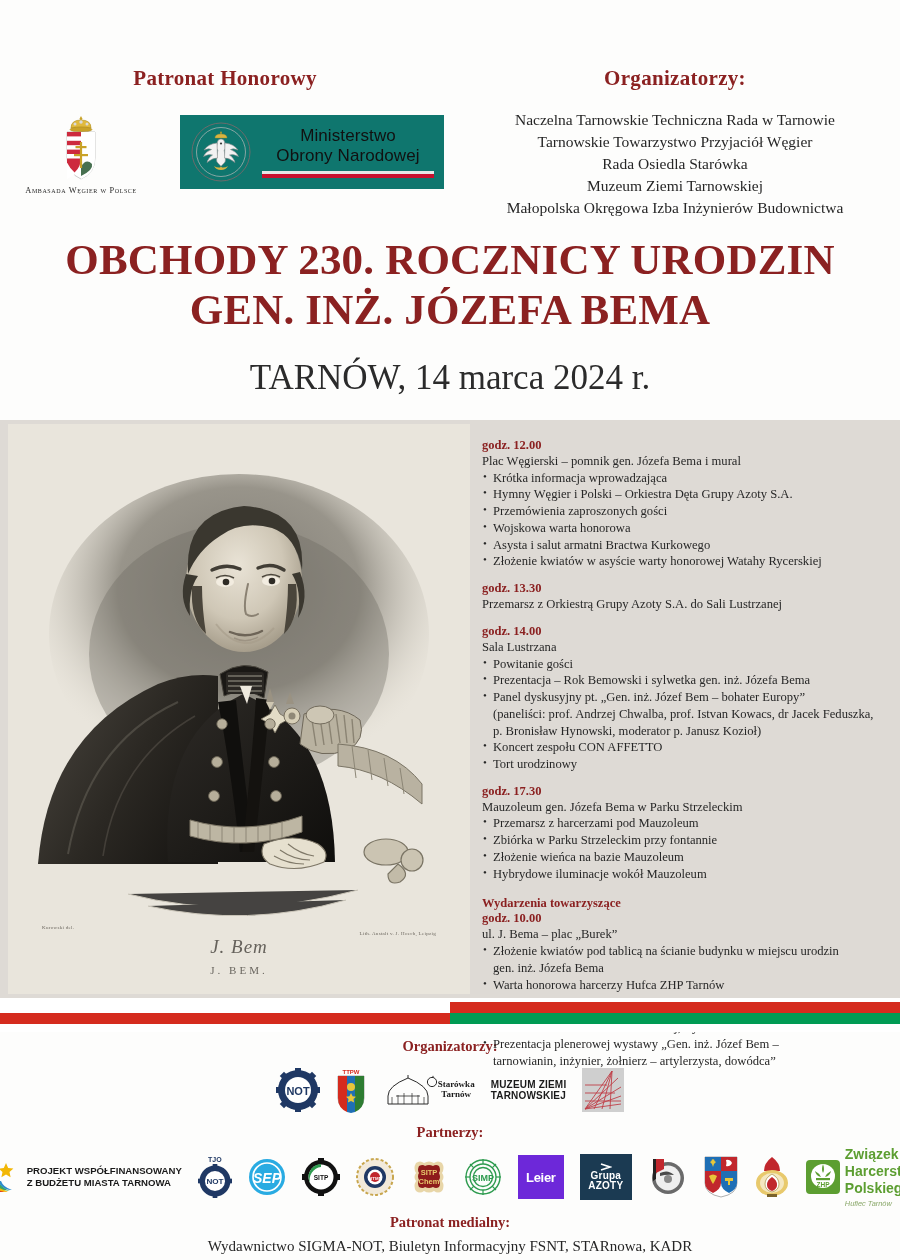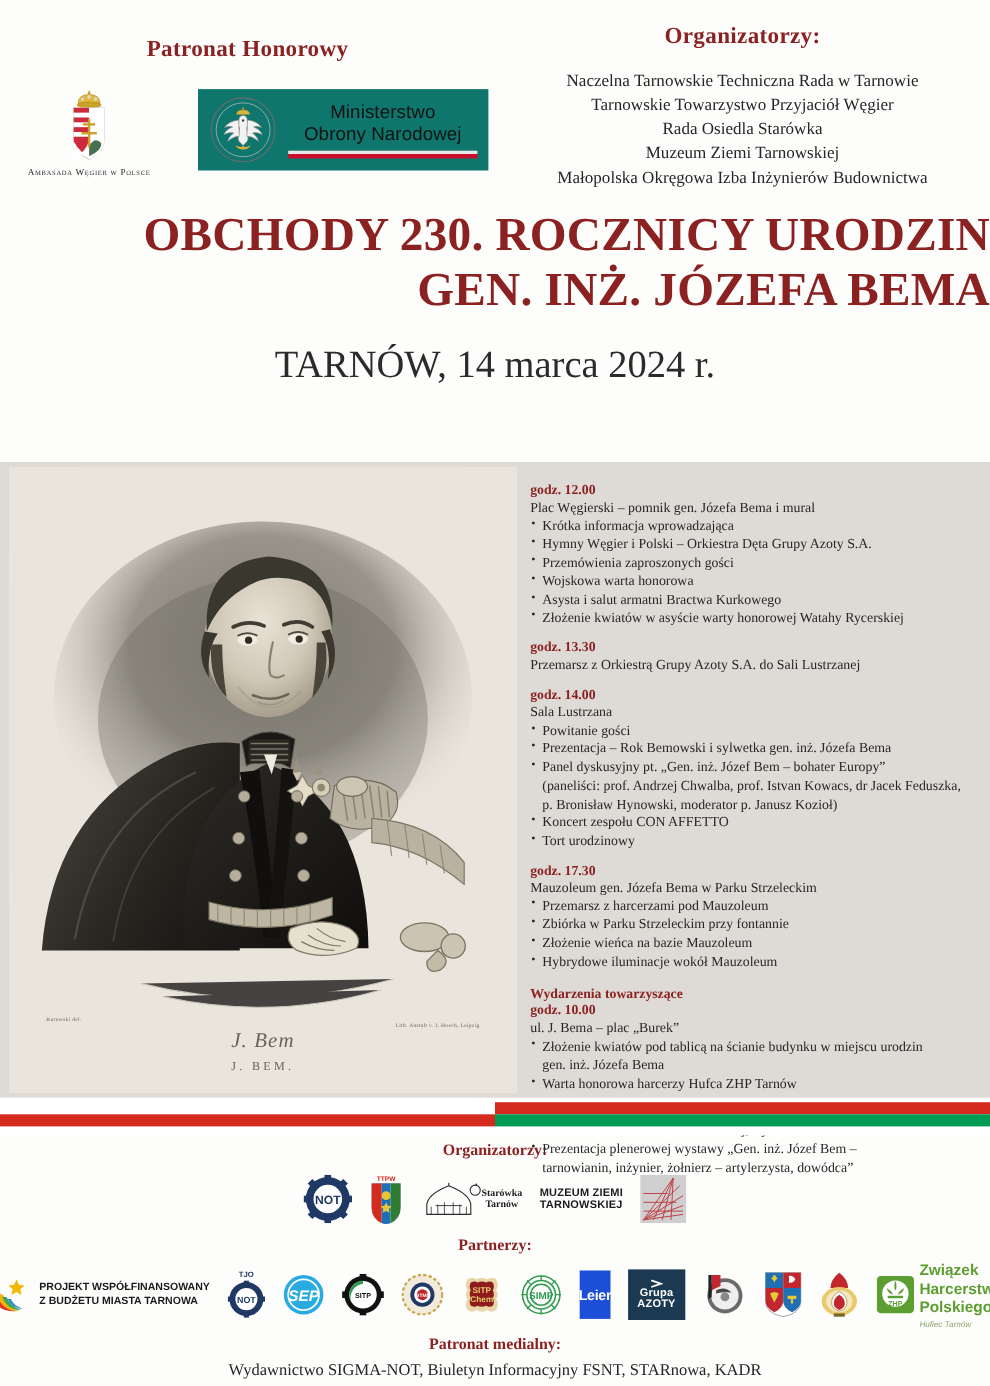--- a/index.html
+++ b/index.html
@@ -7,21 +7,21 @@
     width:900px;height:1260px;
     background:#ffffff;
     font-family:"Liberation Serif", serif;
     overflow:hidden;
     position:relative;
   }
   .poster{position:relative;width:900px;height:1260px;background:#fdfdfc;overflow:hidden;}
 
   
   .top{position:relative;height:420px;background:#fdfdfc;}
-  .top-cols{display:flex;padding:20px 0 0 0;align-items:center;}
+  .top-cols{display:flex;padding:66px 0 0 0;}
   .col-left{width:450px;text-align:center;}
   .col-right{width:450px;text-align:center;}
 
   .sec-head{
     color:#8B2121;font-weight:bold;font-size:21px;letter-spacing:.3px;
     font-family:"Liberation Serif", serif;margin:0 0 18px 0;
   }
   .org-list{font-size:15.5px;color:#262626;line-height:1.42;}
   .org-list div{white-space:nowrap;}
 
@@ -41,21 +41,21 @@
   .mon-text{font-family:"Liberation Sans",sans-serif;}
   .mon-text .l1,.mon-text .l2{font-size:17px;color:#111;line-height:1.17;letter-spacing:.1px;white-space:nowrap;}
   .mon-bars{margin-top:5px;width:172px;}
   .mon-bars .wb{height:3px;background:#e6e6e6;}
   .mon-bars .rb{height:4px;background:#c8102e;}
 
   
   .title-block{text-align:center;margin-top:16px;}
   .main-title{
     color:#8B2121;font-weight:bold;font-size:43px;line-height:1.17;
-    letter-spacing:.2px;font-family:"Liberation Serif",serif;text-align:right;
+    letter-spacing:.2px;font-family:"Liberation Serif",serif;
   }
   .subtitle{
     color:#2b2b2b;font-size:35px;margin-top:22px;
     font-family:"Liberation Serif",serif;
   }
 
   
   .middle{position:relative;height:578px;background:#DEDAD5;display:flex;}
   .portrait-col{width:470px;position:relative;}
   .portrait{
@@ -611,21 +611,21 @@
               <path d="M32 19 h5"></path>
             <path d="M6 6 l3.6 3.6"></path>
               <path d="M28.4 28.4 l3.6 3.6"></path>
             <path d="M32 6 l-3.6 3.6"></path>
               <path d="M9.6 28.4 l-3.6 3.6"></path>
           </g>
           <text x="19" y="23" text-anchor="middle" font-family="Liberation Sans, sans-serif" font-size="9" font-weight="bold" fill="#2E9B4F">SIMP</text>
         </svg>
       </div>
 
-      <div class="logo-box sq" style="width:28px;height:44px;background:#1d4ed8">
+      <div class="logo-box sq" style="width:46px;height:44px;background:#6d28d9">
         <span style="font-size:13px;letter-spacing:-.3px;color:#fff">Leier</span>
       </div>
 
       <div class="logo-box sq" style="width:52px;height:46px;background:#1B3A52;flex-direction:column;gap:0">
         <svg width="12" height="8" viewBox="0 0 12 8">
           <path d="M1 1 L10 4 L1 7" fill="none" stroke="#fff" stroke-width="1.6"></path>
         </svg>
         <span style="font-size:10px;color:#fff;line-height:1.05;letter-spacing:.2px">Grupa</span>
         <span style="font-size:10px;color:#fff;line-height:1.05;letter-spacing:.2px">AZOTY</span>
       </div>

